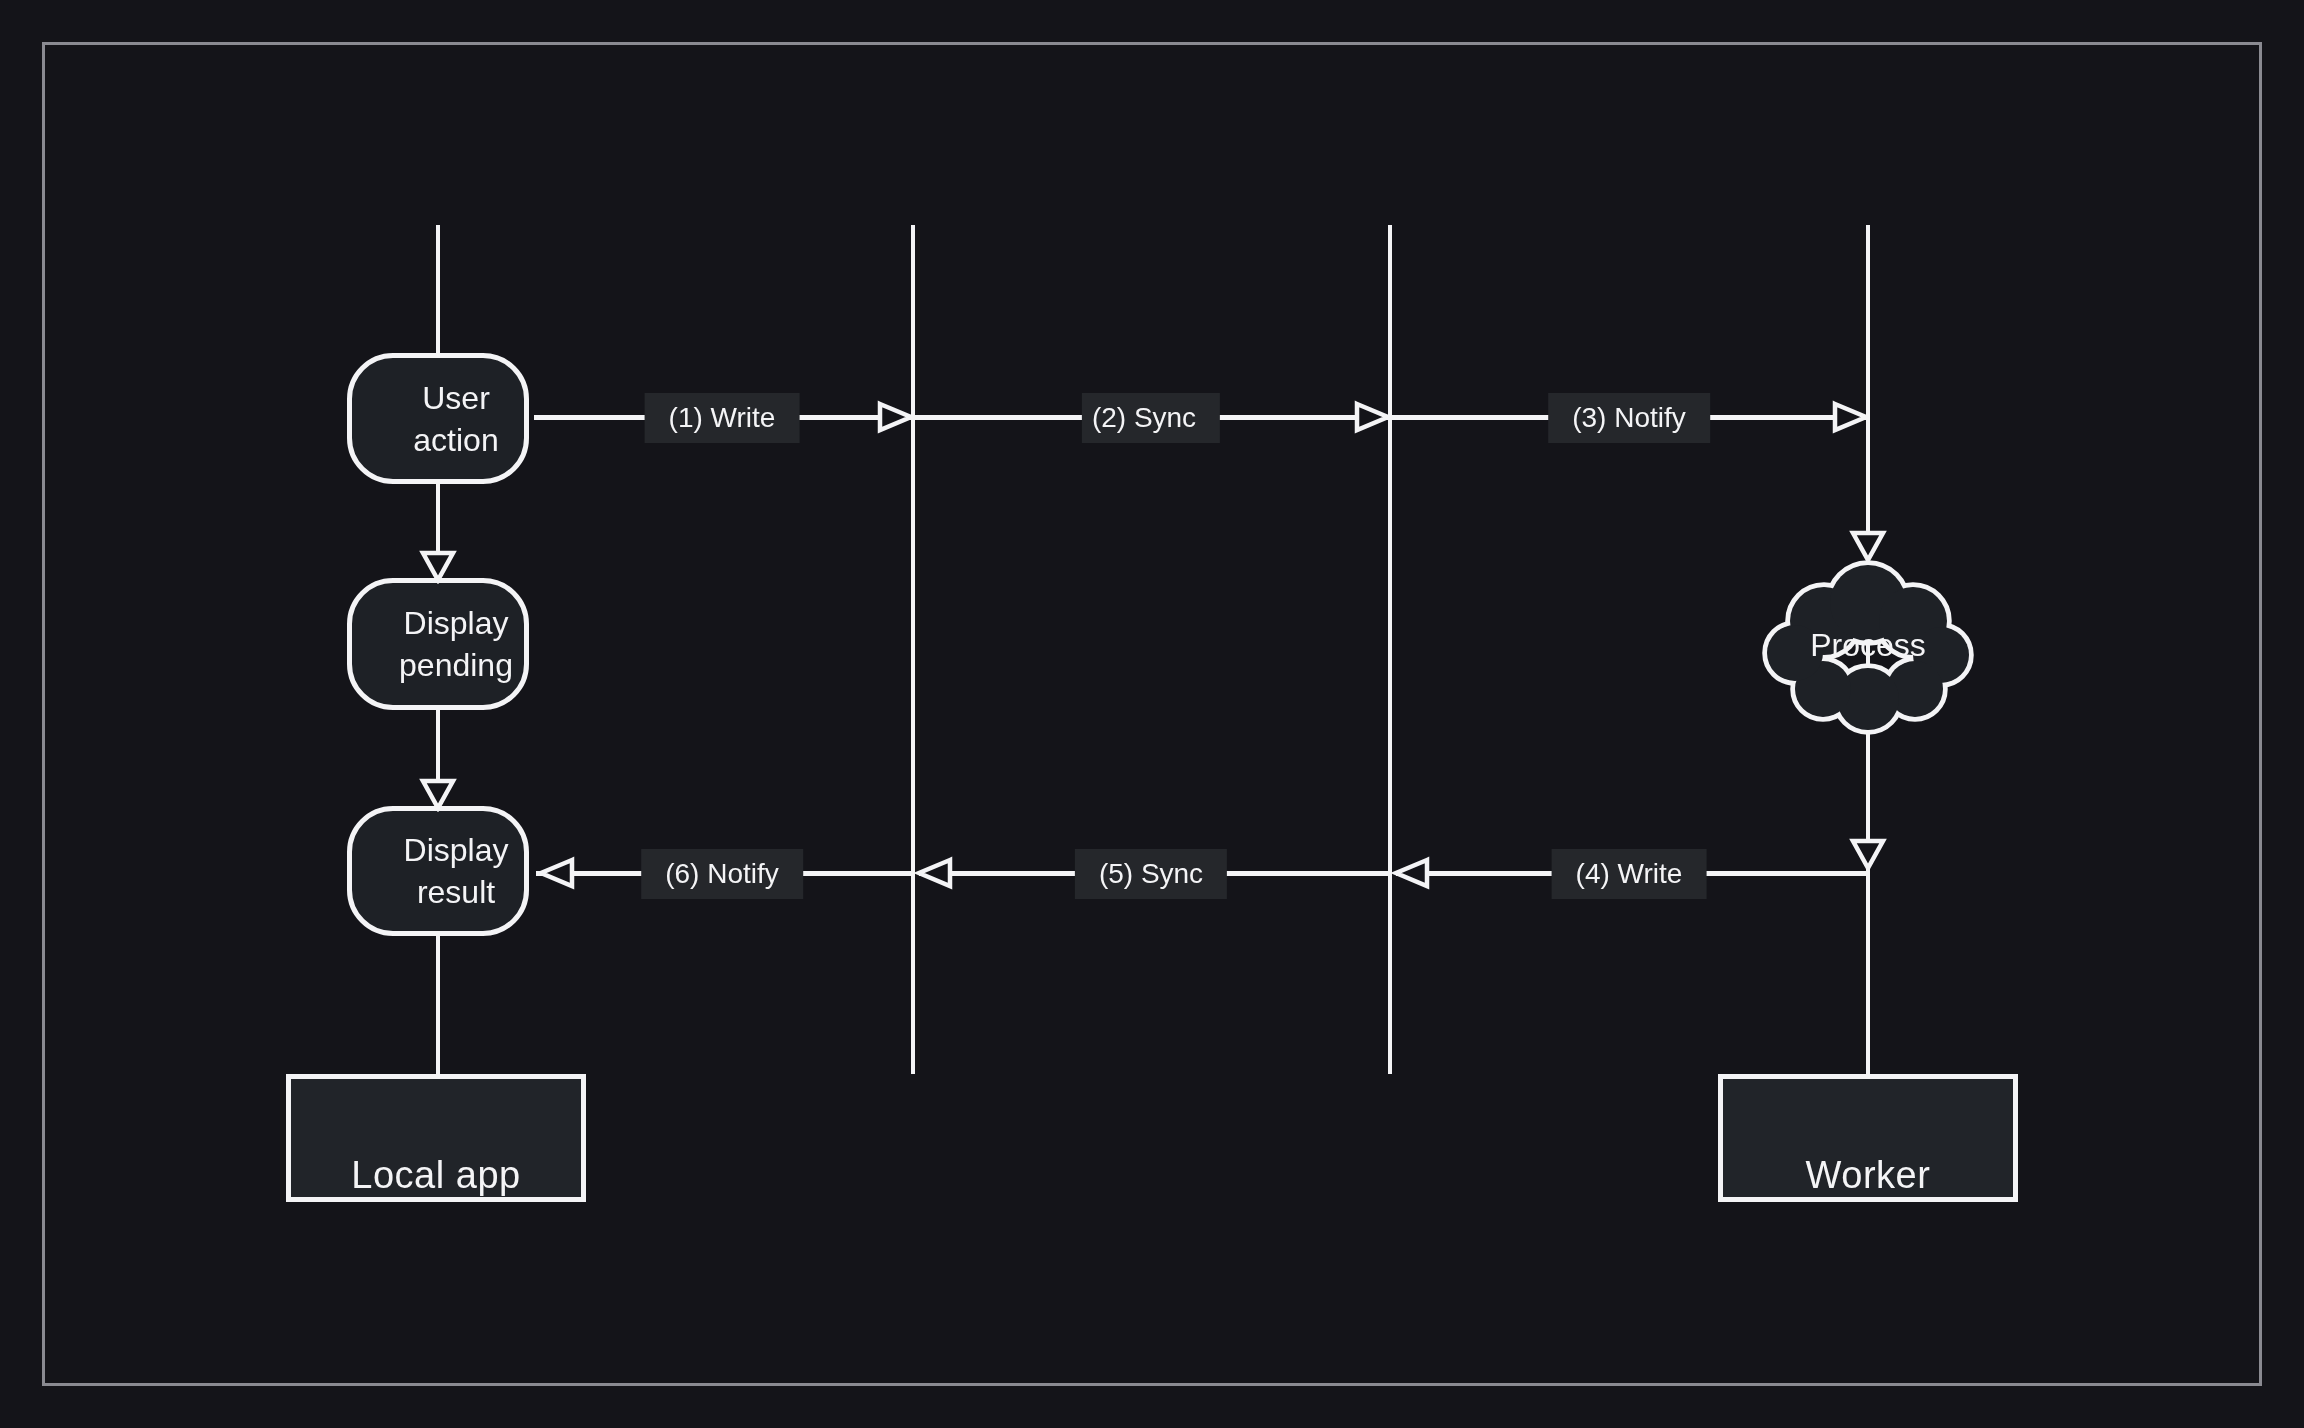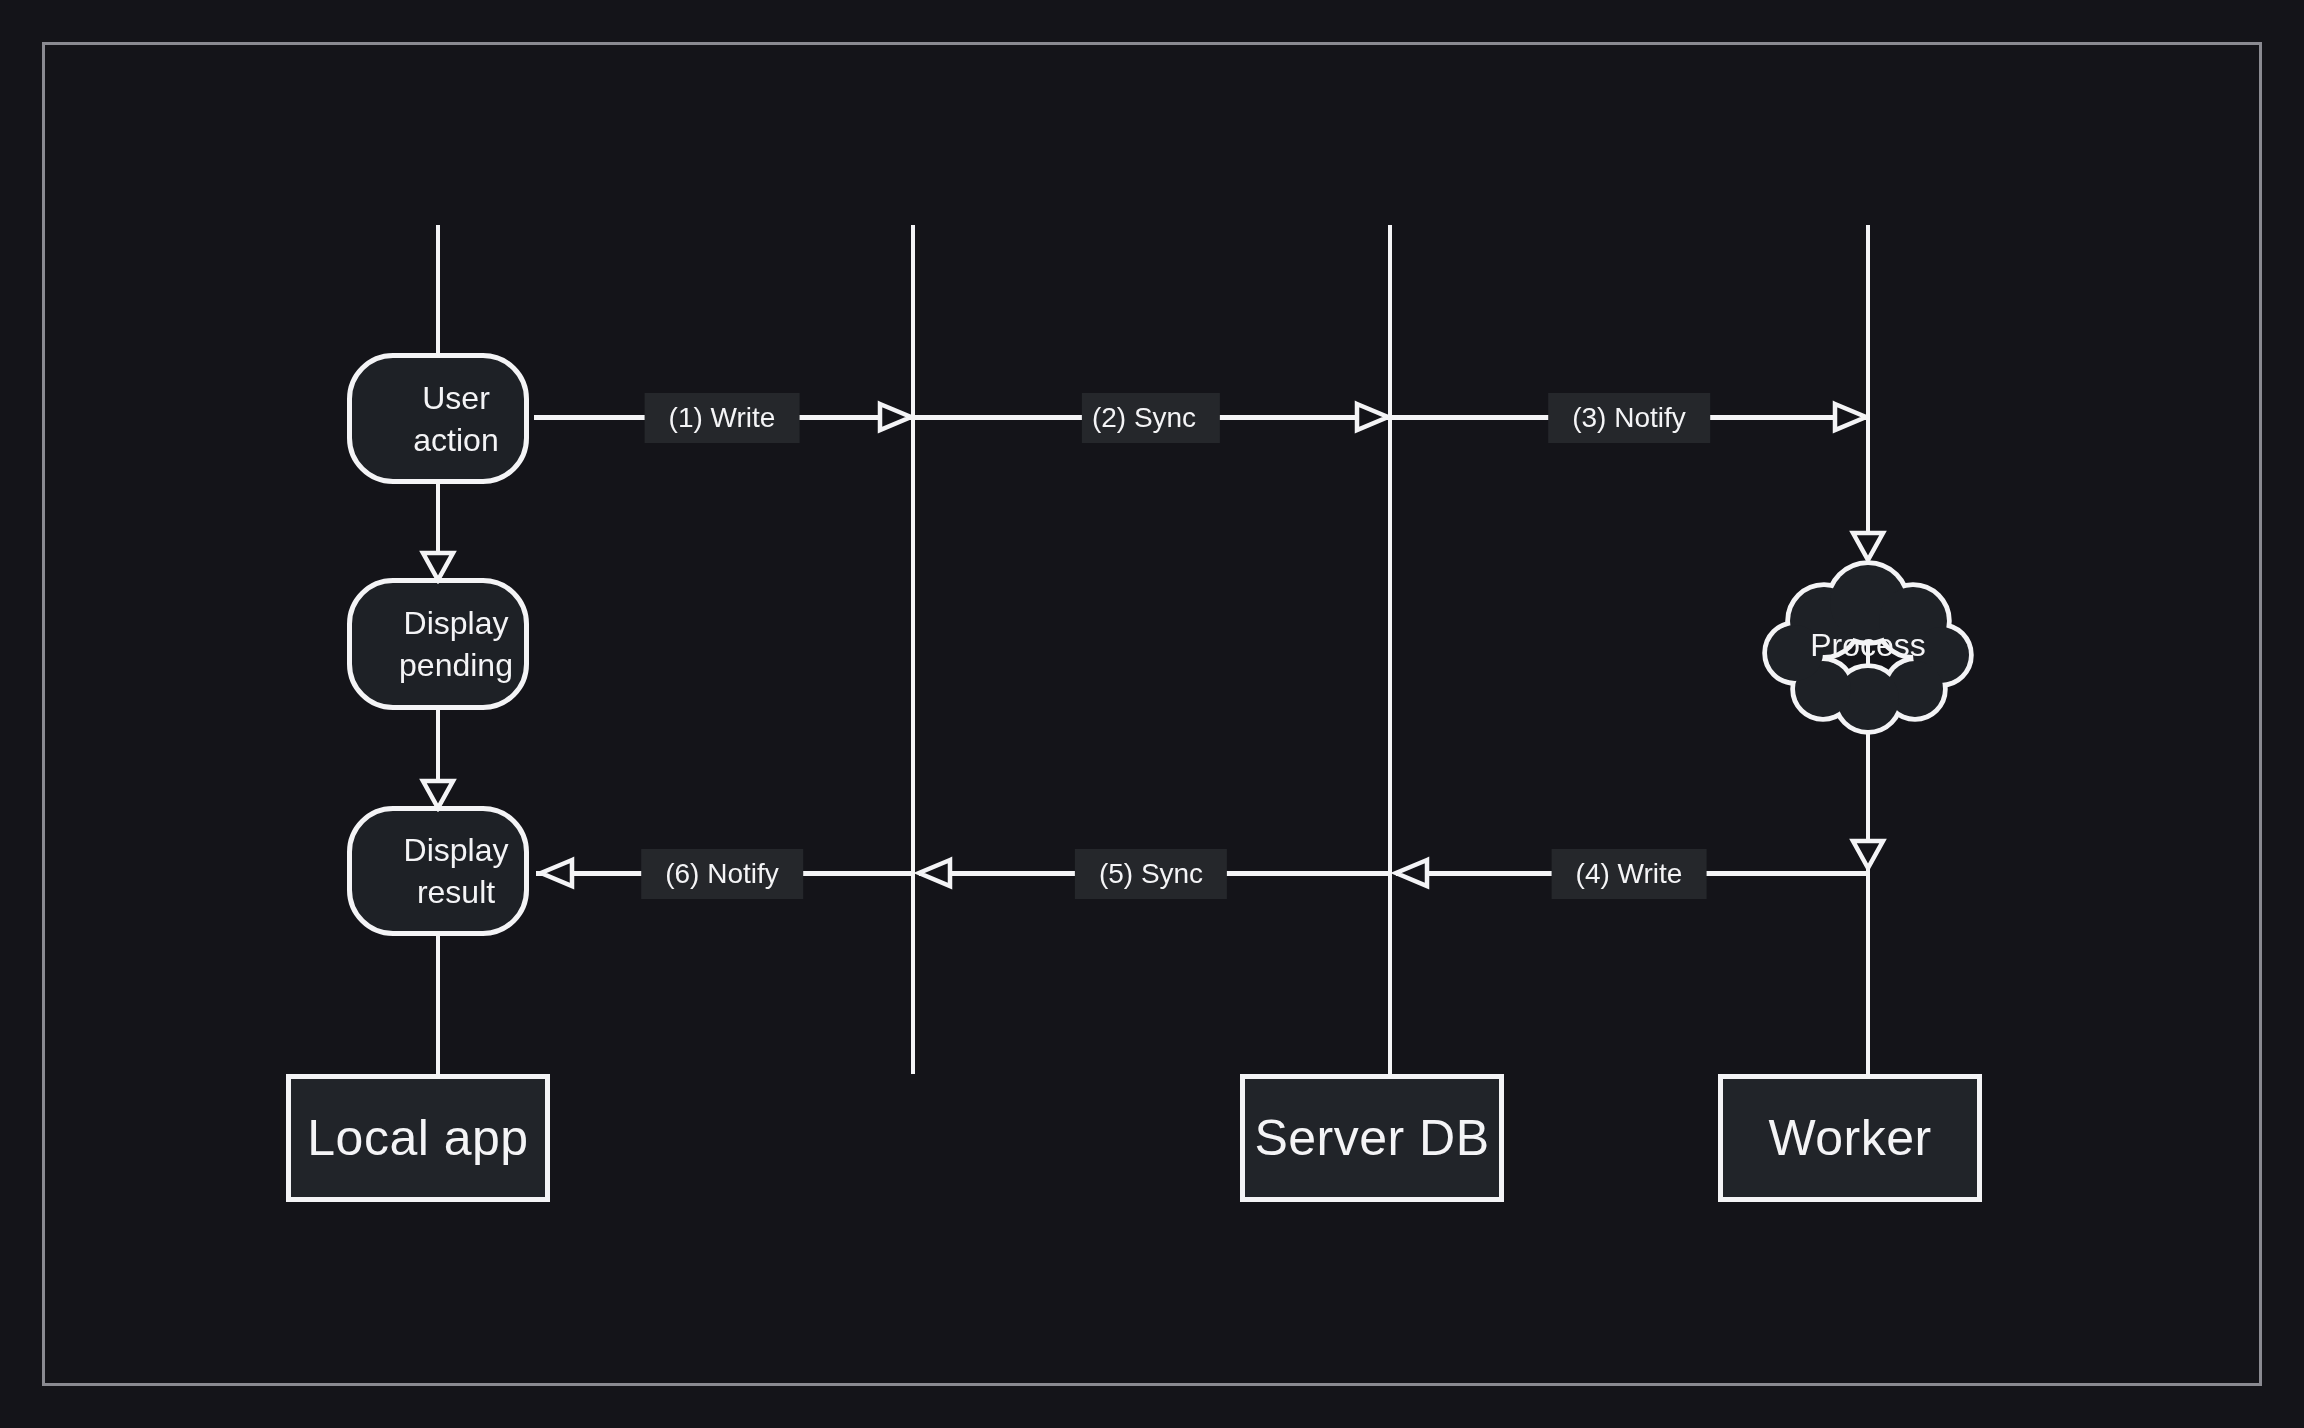--- a/index.html
+++ b/index.html
@@ -12,24 +12,24 @@
   .frame{
     position:absolute;left:42px;top:42px;width:2220px;height:1344px;
     border:3px solid #8a8a91;box-sizing:border-box;
   }
   
   .lifeline{position:absolute;top:225px;height:849px;width:4px;background:#f4f4f6;}
   
   .shaft{position:absolute;height:5px;background:#f4f4f6;}
   
   .pbox{
-    position:absolute;top:1074px;width:264px;height:128px;box-sizing:border-box;
+    position:absolute;top:1074px;width:300px;height:128px;box-sizing:border-box;
     background:#212429;border:5px solid #f4f4f6;
-    display:flex;align-items:center;justify-content:center;
-    font-size:50px;letter-spacing:.5px;
+    display:flex;align-items:flex-end;justify-content:center;
+    font-size:38px;letter-spacing:.5px;
   }
   
   .rnode{
     position:absolute;left:347px;width:182px;box-sizing:border-box;
     background:#1e2126;border:5px solid #f4f4f6;border-radius:46px;
     display:flex;flex-direction:column;align-items:center;justify-content:center;
     font-size:32px;line-height:42px;text-align:center;padding-left:36px;
   }
   
   .mlabel{
@@ -98,23 +98,20 @@
         <circle cx="63" cy="138" r="28"></circle>
         <circle cx="35" cy="102" r="28"></circle>
       </g>
     </svg>
     <div class="cloud-label">Process</div>
   </div>
 
   <div class="pbox" style="left:286px;">
     <span>Local app</span>
   </div>
-  <div class="pbox" style="left:1240px;">
-    <span>Server DB</span>
-  </div>
   <div class="pbox" style="left:1718px;">
     <span>Worker</span>
   </div>
 
   <div class="mlabel" style="left:722px;top:418px;">(1) Write</div>
   <div class="mlabel" style="left:1151px;top:418px;padding-left:10px;">(2) Sync</div>
   <div class="mlabel" style="left:1629px;top:418px;">(3) Notify</div>
   <div class="mlabel" style="left:1629px;top:874px;">(4) Write</div>
   <div class="mlabel" style="left:1151px;top:874px;">(5) Sync</div>
   <div class="mlabel" style="left:722px;top:874px;">(6) Notify</div>

